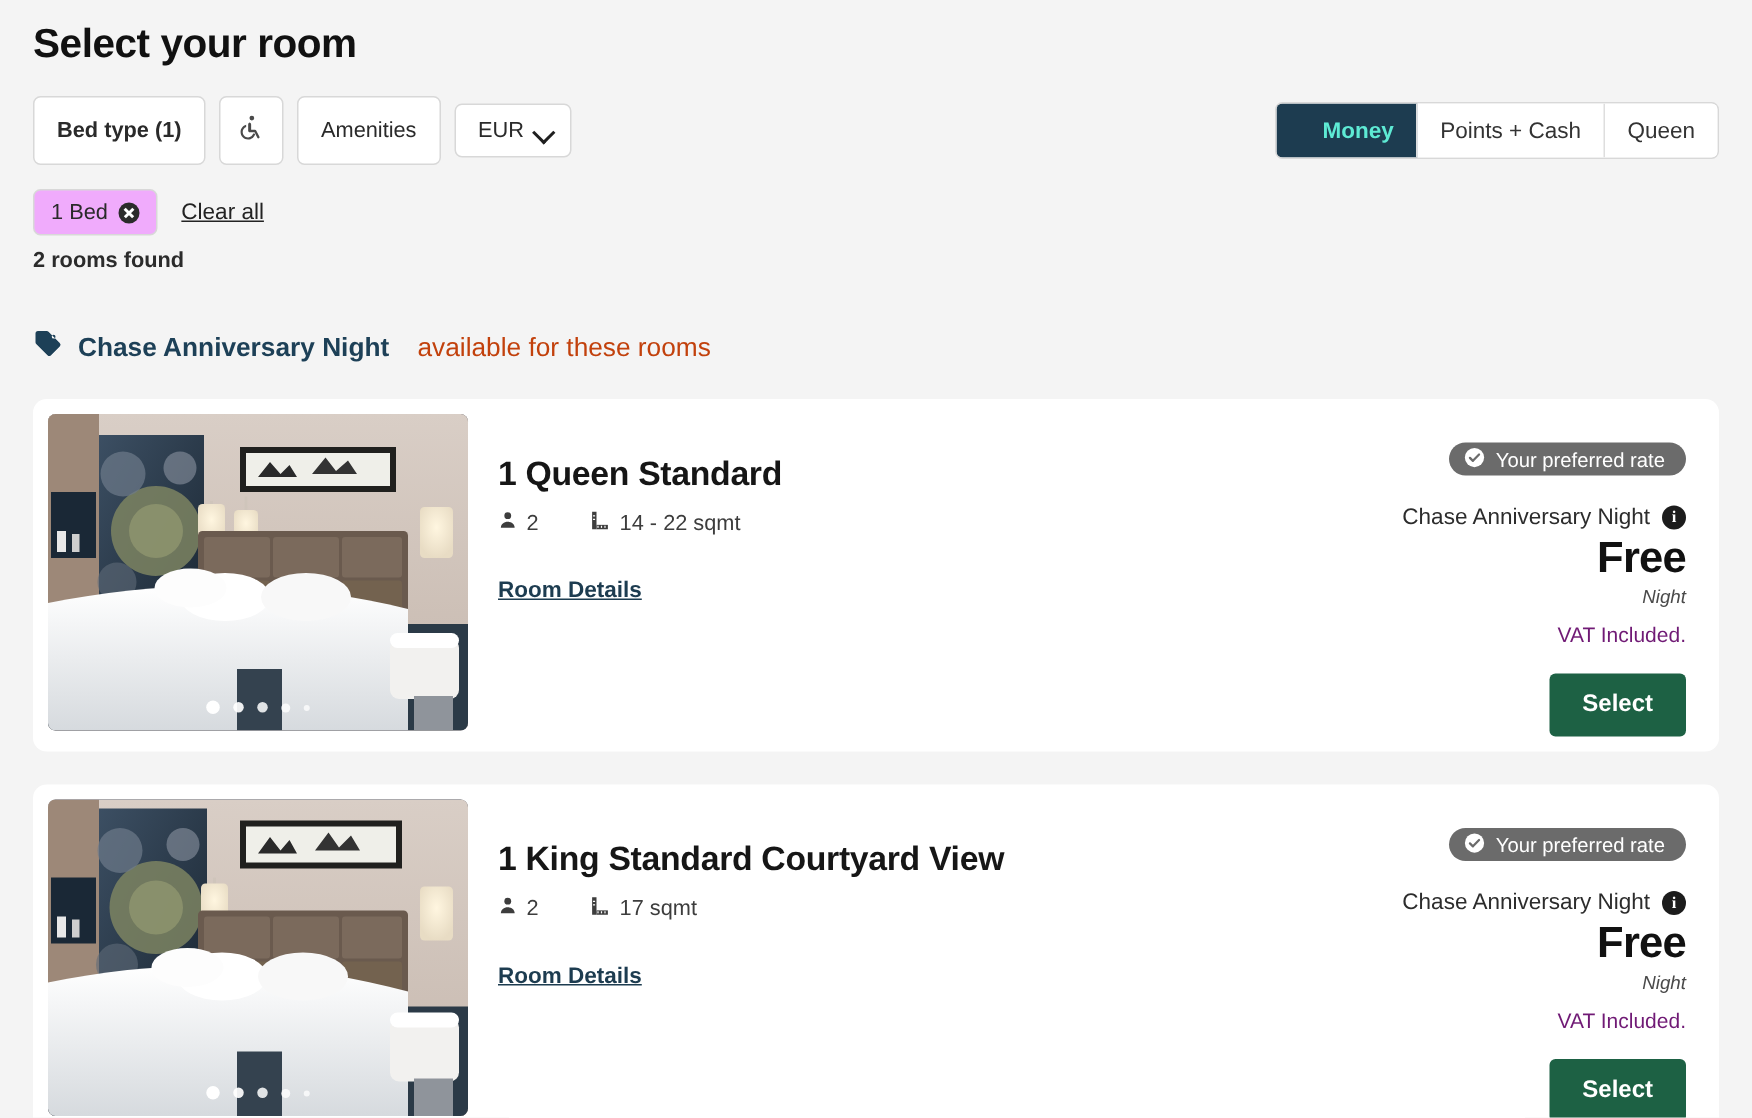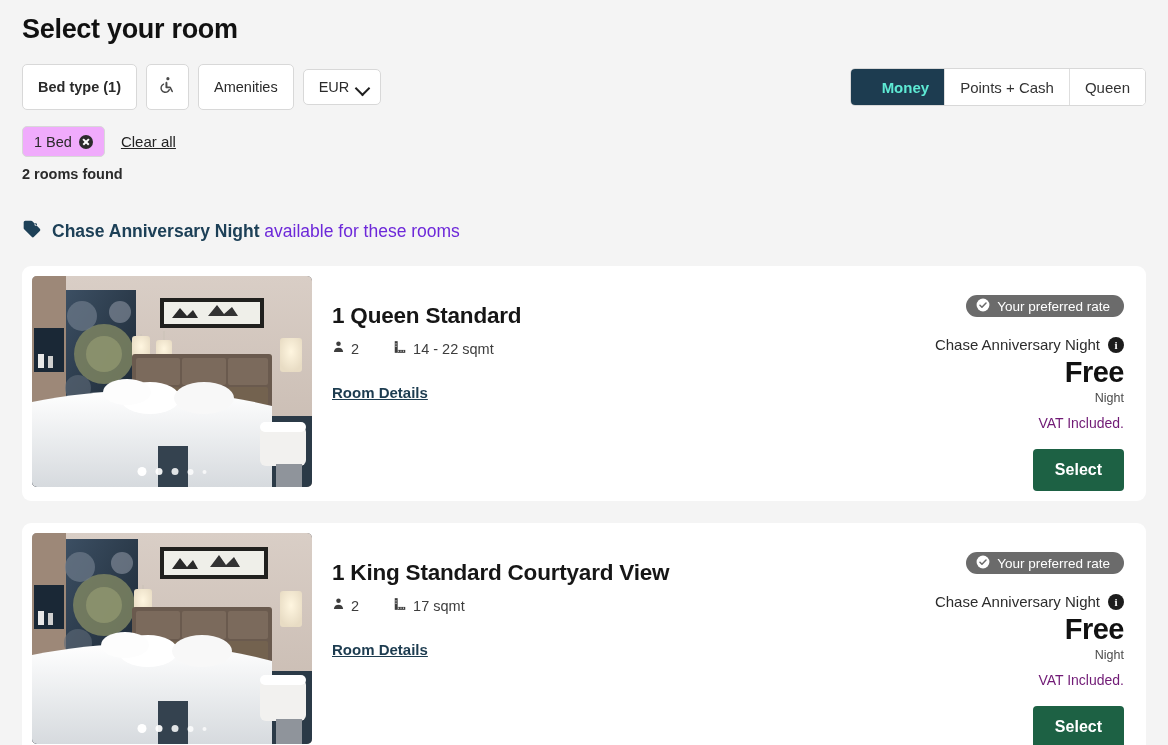--- a/index.html
+++ b/index.html
@@ -151,21 +151,21 @@
   
   .promo {
     display: flex;
     align-items: center;
     gap: 10px;
     margin-top: 37px;
     font-size: 17.5px;
     color: #1d4057;
   }
   .promo b { font-weight: bold; }
-  .promo .light { color: #6d28d9; }
+  .promo .light { color: #c2410c; margin-left: 14px; }
 
   
   .card {
     background: #ffffff;
     border-radius: 9px;
     margin-top: 22px;
     display: flex;
     padding: 10px;
     position: relative;
   }
@@ -287,20 +287,21 @@
     font-size: 29px;
     font-weight: bold;
     color: #111;
     margin-top: 3px;
     letter-spacing: -0.5px;
   }
   .per-night {
     font-size: 12.5px;
     color: #4a4a4a;
     margin-top: 2px;
+    font-style: italic;
   }
   .vat {
     font-size: 14px;
     color: #701a75;
     margin-top: 10px;
   }
 
   .select-btn {
     margin-top: 18px;
     background: #1d6144;

